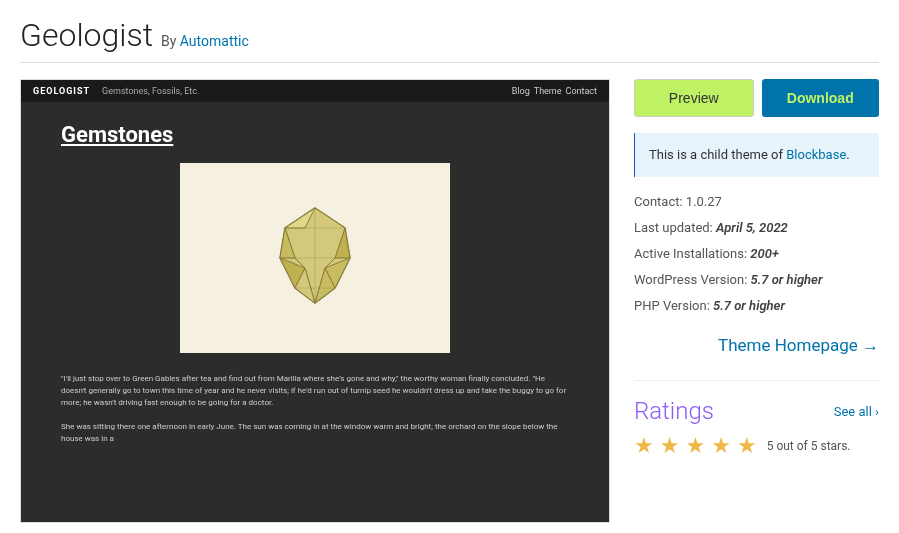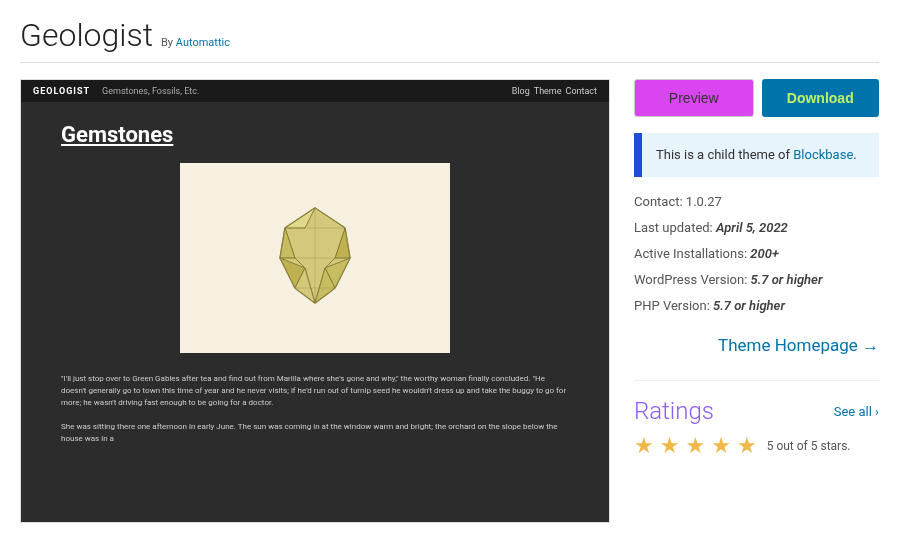--- a/index.html
+++ b/index.html
@@ -24,21 +24,21 @@
       margin-bottom: 16px;
       padding-bottom: 8px;
       border-bottom: 1px solid #ddd;
     }
     .theme-title {
       font-size: 32px;
       font-weight: 300;
       color: #222;
     }
     .theme-author {
-      font-size: 11px;
+      font-size: 14px;
       color: #555;
     }
     .theme-author a {
       color: #0073aa;
       text-decoration: none;
     }
 
     
     .main-layout {
       display: flex;
@@ -123,42 +123,42 @@
     
     .action-buttons {
       display: flex;
       gap: 8px;
       margin-bottom: 16px;
     }
     .btn-preview {
       flex: 1;
       padding: 10px 16px;
       border: 1px solid #ccc;
-      background: #d946ef;
+      background: #bef264;
       color: #333;
       font-size: 14px;
       cursor: pointer;
       border-radius: 3px;
     }
     .btn-download {
       flex: 1;
       padding: 10px 16px;
       border: none;
       background: #0073aa;
       color: #bef264;
       font-size: 14px;
       font-weight: 600;
       cursor: pointer;
       border-radius: 3px;
     }
 
     
     .child-theme-notice {
       background: #e8f4fb;
-      border-left: 8px solid #1d4ed8;
+      border-left: 1px solid #1d4ed8;
       padding: 12px 14px;
       margin-bottom: 16px;
       font-size: 13px;
       color: #333;
       line-height: 1.5;
     }
     .child-theme-notice a {
       color: #0073aa;
       text-decoration: none;
     }

